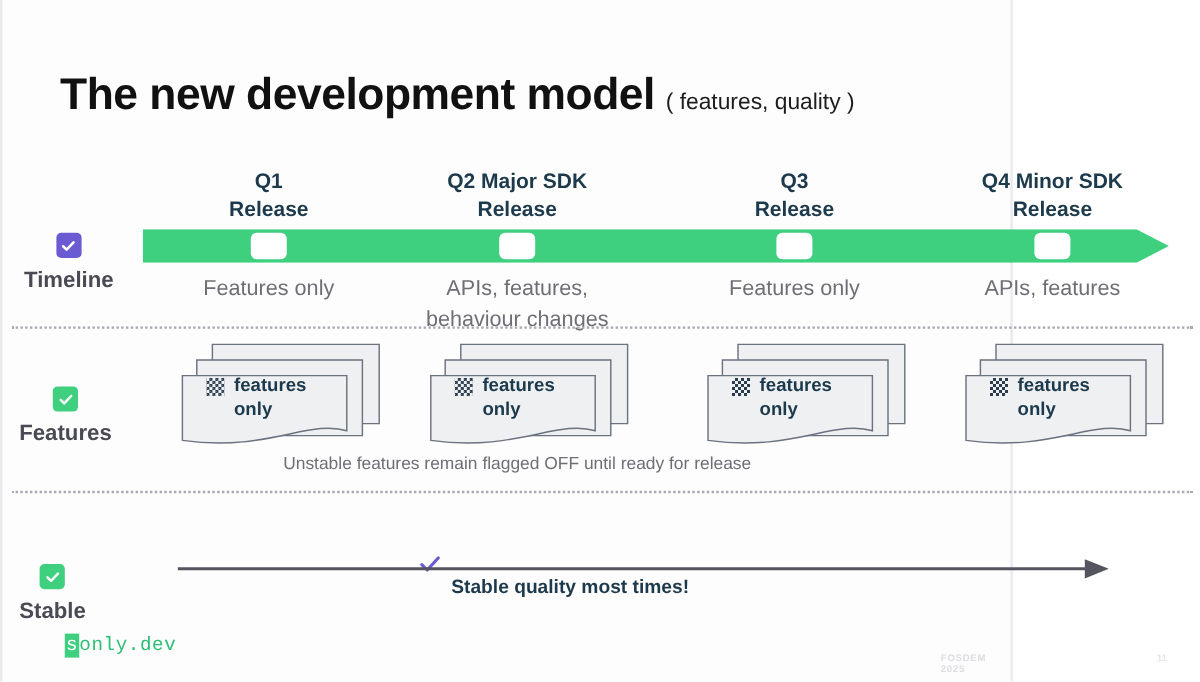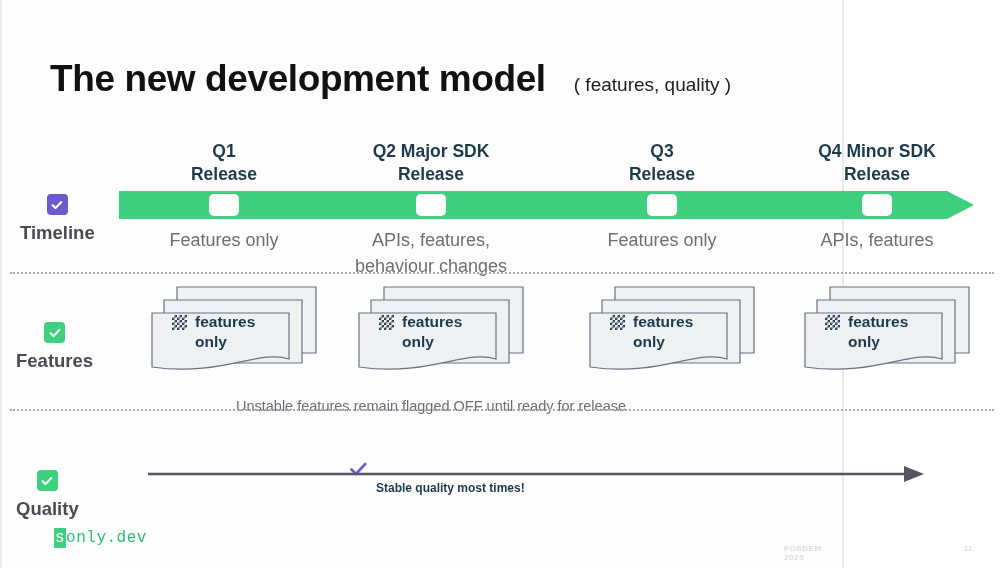--- a/index.html
+++ b/index.html
@@ -33,21 +33,21 @@
   #title-main {
     font-size: 37px;
     font-weight: bold;
     color: #111111;
     letter-spacing: -0.4px;
   }
   #title-sub {
     font-size: 19px;
     font-weight: normal;
     color: #1d1d1d;
-    margin-left: 28px;
+    margin-left: 9px;
   }
 
   
   .row-label {
     position: absolute;
     display: flex;
     align-items: center;
     gap: 7px;
     white-space: nowrap;
     flex-direction: column;
@@ -159,39 +159,39 @@
     color: #1d3a4c;
     line-height: 1.28;
     white-space: nowrap;
   }
   .card-label .l2 { display: block; }
 
   
   #unstable-note {
     position: absolute;
     left: 0; right: 0;
-    top: 398px;
+    top: 379px;
     text-align: center;
     font-size: 14.5px;
     color: #6e6e76;
     padding-left: 18px;
   }
 
   
   #quality-caption {
     position: absolute;
     left: 348px;
     top: 447px;
     display: flex;
     align-items: center;
     gap: 9px;
     white-space: nowrap;
   }
   #quality-caption .qtext {
-    font-size: 12px;
+    font-size: 16px;
     font-weight: bold;
     color: #1d3a4c;
     margin-top: 34px;
   }
 
   #quality-arrow {
     position: absolute;
     left: 146px;
     top: 464px;
     width: 776px;
@@ -370,21 +370,21 @@
   <div id="unstable-note">Unstable features remain flagged OFF until ready for release</div>
 
   <div class="divider" id="divider-2"></div>
 
   <div class="row-label" id="label-quality">
     <span class="cbox green">
       <svg width="14" height="14" viewBox="0 0 14 14" aria-hidden="true">
         <path d="M2.6 7.2 L5.5 10.1 L11.3 4.0" fill="none" stroke="#ffffff" stroke-width="2.1" stroke-linecap="round" stroke-linejoin="round"></path>
       </svg>
     </span>
-    <span class="row-label-text">Quality</span>
+    <span class="row-label-text">Stable</span>
   </div>
 
   <div id="quality-caption">
     <span>
       <svg width="17" height="15" viewBox="0 0 17 15" aria-hidden="true">
         <path d="M1.5 7.5 L6.0 12.0 L15.2 2.0" fill="none" stroke="#6b5bd2" stroke-width="2.6" stroke-linecap="round" stroke-linejoin="round"></path>
       </svg>
     </span>
     <span class="qtext">Stable quality most times!</span>
   </div>

